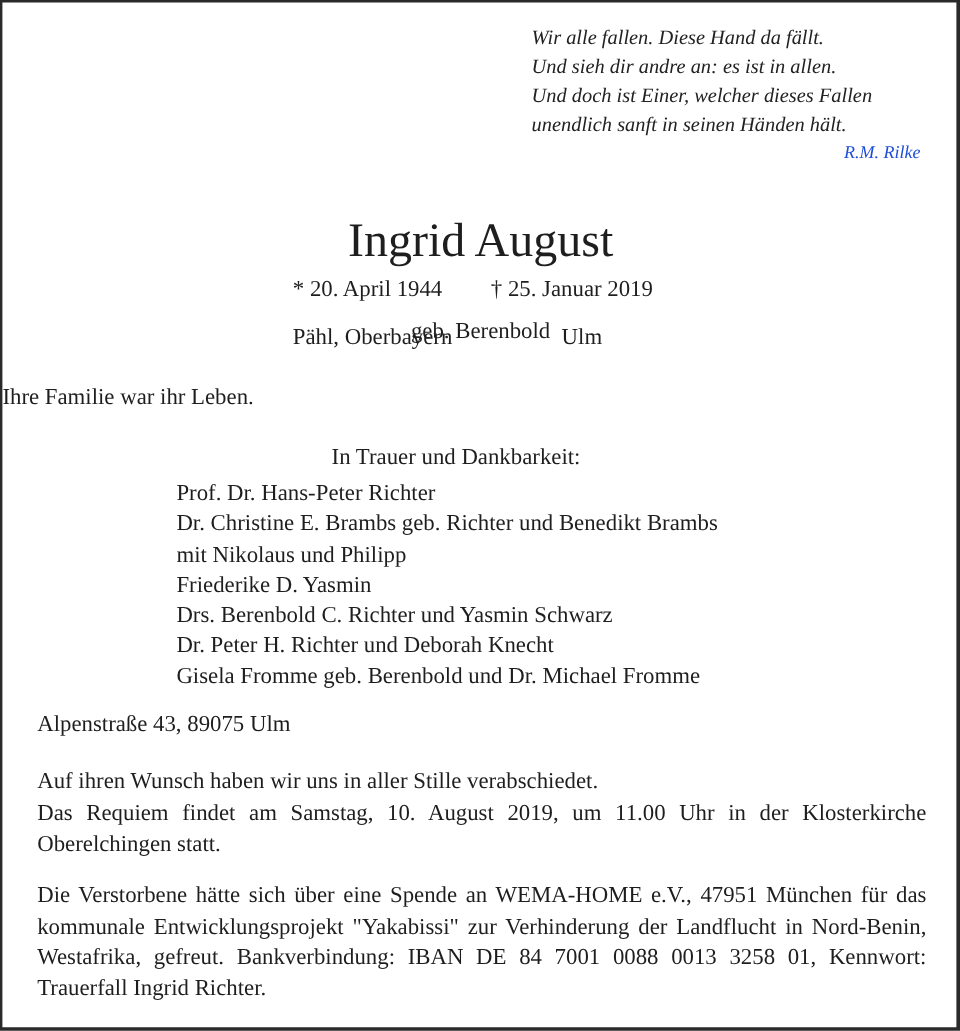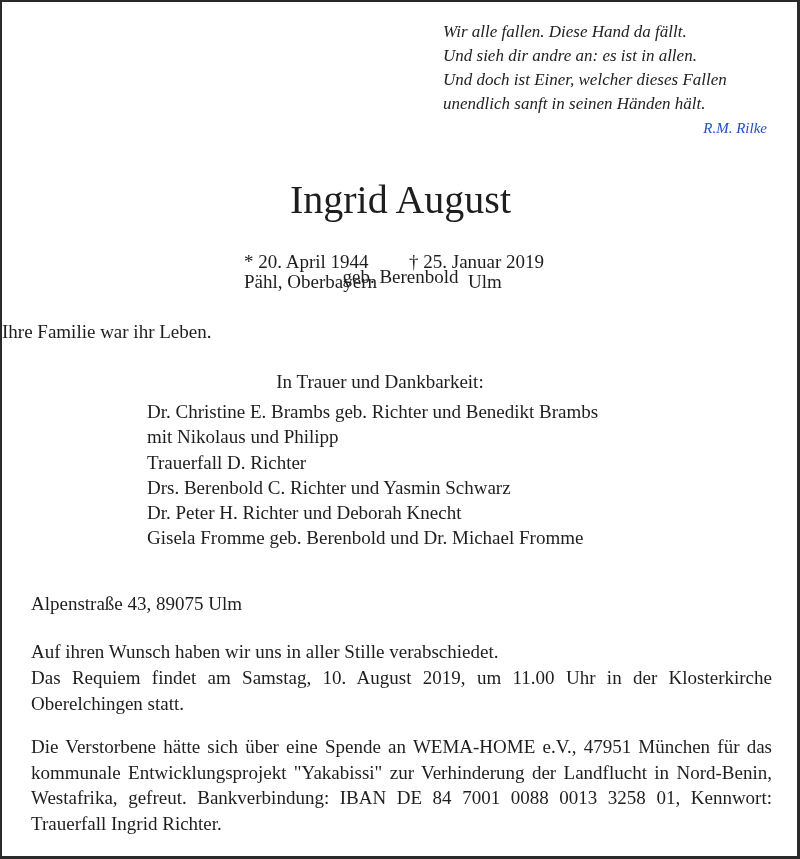--- a/index.html
+++ b/index.html
@@ -15,21 +15,21 @@
       background: #ffffff;
       color: #1e1e1e;
       font-family: "Liberation Serif", "DejaVu Serif", serif;
     }
     .abs { position: absolute; white-space: nowrap; }
     .poem { left: 441px; top: 18px; font-style: italic; font-size: 17px; line-height: 24px; color: #222; }
     .poem div { height: 24px; }
     .author { right: 30px; top: 118px; font-style: italic; font-size: 15px; color: #1d4ed8; }
     .name { left: 0; width: 797px; text-align: center; top: 174px; font-size: 40px; line-height: 48px; }
     .maiden { left: 0; width: 797px; text-align: center; top: 219px; font-size: 19px; line-height: 24px; margin-top: 44px; }
-    .dates { top: 248px; font-size: 19px; line-height: 24px; }
+    .dates { top: 228px; font-size: 19px; line-height: 24px; }
     .birth { left: 242px; }
     .death { left: 407px; }
     .places { top: 268px; font-size: 19px; line-height: 24px; }
     .birthplace { left: 242px; }
     .deathplace { left: 466px; }
     .motto { left: 0; width: 797px; text-align: left; top: 318px; font-size: 19px; line-height: 24px; }
     .mourning { left: 0; width: 756px; text-align: center; top: 368px; font-size: 19px; line-height: 24px; }
     .mourners { left: 145px; top: 397px; font-size: 19px; line-height: 25.3px; }
     .mourners div { height: 25.3px; }
     .address { left: 29px; top: 590px; font-size: 19px; line-height: 24px; }
@@ -57,23 +57,24 @@
   <div class="abs dates birth">* 20. April 1944</div>
   <div class="abs dates death">† 25. Januar 2019</div>
 
   <div class="abs places birthplace">Pähl, Oberbayern</div>
   <div class="abs places deathplace">Ulm</div>
 
   <div class="abs motto">Ihre Familie war ihr Leben.</div>
   <div class="abs mourning">In Trauer und Dankbarkeit:</div>
 
   <div class="abs mourners">
+    <div>Prof. Dr. Hans-Peter Richter</div>
     <div>Dr. Christine E. Brambs geb. Richter und Benedikt Brambs</div>
     <div>mit Nikolaus und Philipp</div>
-    <div>Trauerfall D. Richter</div>
+    <div>Friederike D. Yasmin</div>
     <div>Drs. Berenbold C. Richter und Yasmin Schwarz</div>
     <div>Dr. Peter H. Richter und Deborah Knecht</div>
     <div>Gisela Fromme geb. Berenbold und Dr. Michael Fromme</div>
   </div>
 
   <div class="abs address">Alpenstraße 43, 89075 Ulm</div>
 
   <div class="abs para farewell">Auf ihren Wunsch haben wir uns in aller Stille verabschiedet.</div>
   <div class="abs para requiem">Das Requiem findet am Samstag, 10. August 2019, um 11.00 Uhr in der Klosterkirche Oberelchingen statt.</div>
   <div class="abs para donation">Die Verstorbene hätte sich über eine Spende an WEMA-HOME e.V., 47951 München für das kommunale Entwicklungsprojekt "Yakabissi" zur Verhinderung der Landflucht in Nord-Benin, Westafrika, gefreut. Bankverbindung: IBAN DE 84 7001 0088 0013 3258 01, Kennwort: Trauerfall Ingrid Richter.</div>

